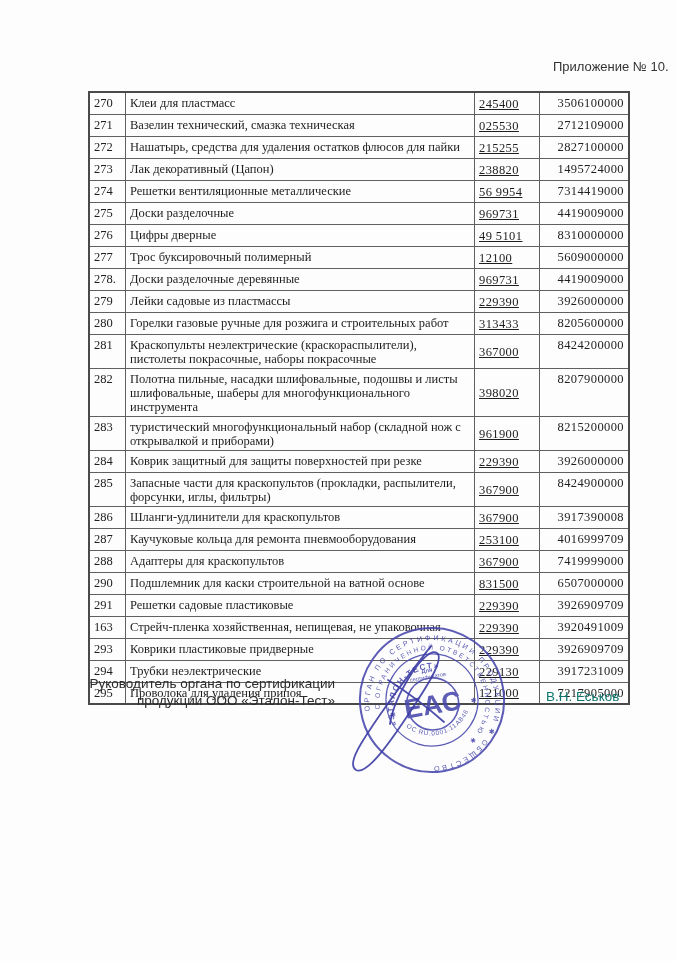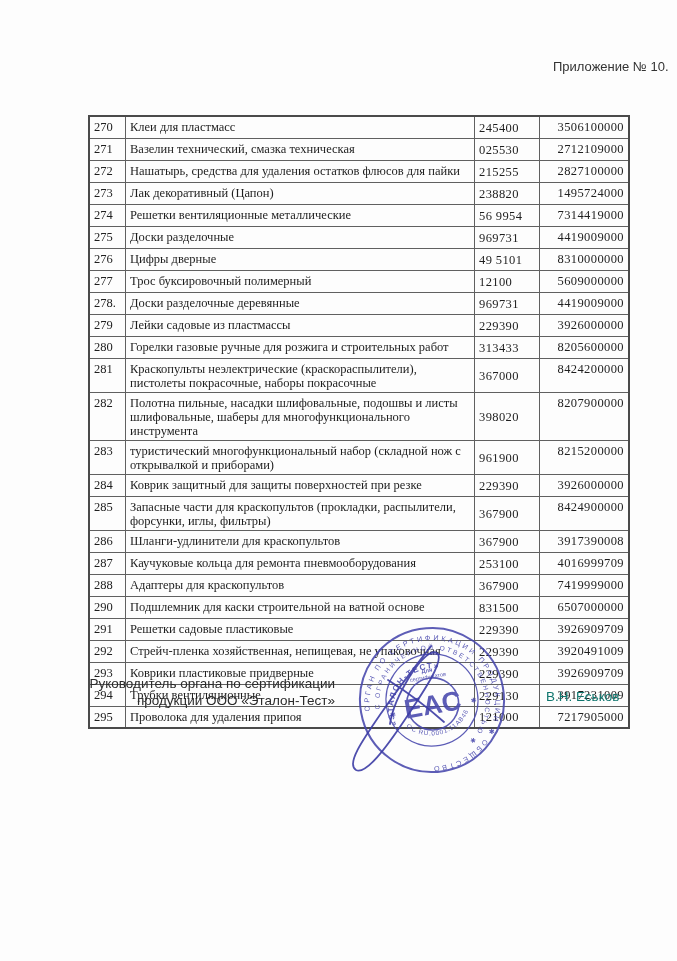--- a/index.html
+++ b/index.html
@@ -4,34 +4,34 @@
 <style>
   html,body{margin:0;padding:0;}
   body{
     width:677px;height:961px;position:relative;background:#fdfdfd;
     font-family:"Liberation Sans",sans-serif;overflow:hidden;
   }
   .annex{
     position:absolute;left:519px;top:59px;
     font:13px/16px "Liberation Sans",sans-serif;color:#333;margin-left:34px;
   }
-  .table-wrap{position:absolute;left:88px;top:91px;margin-top:24px;}
+  .table-wrap{position:absolute;left:88px;top:91px;}
   table.items{
     border-collapse:collapse;width:537px;table-layout:fixed;
     border:2px solid #4a4a4a;
   }
   table.items td{
     border:1px solid #606060;
     font:12.5px/14px "Liberation Serif","DejaVu Serif",serif;
     color:#1e1e1e;padding:3px 4px 2px;overflow:hidden;
   }
   table.items tr{height:22px;}
   td.num{width:27px;text-align:left;padding-left:5px;vertical-align:top;font-size:13px;}
   td.desc{width:340px;vertical-align:top;padding-left:7px;}
-  td.c1{width:56px;vertical-align:middle;padding-left:9px;letter-spacing:.4px;}
+  td.c1{width:56px;vertical-align:middle;padding-left:9px;letter-spacing:.4px;text-decoration:underline;}
   td.c2{width:80px;vertical-align:top;text-align:right;letter-spacing:.4px;}
   .sig-left{
     position:absolute;left:63px;top:675px;width:272px;text-align:right;
     font:13.5px/17px "Liberation Sans",sans-serif;color:#2b2b2b;
   }
   .sig-name{
     position:absolute;left:546px;top:689px;
     font:13.5px/16px "Liberation Sans",sans-serif;color:#0f766e;
   }
   .stamp{position:absolute;left:352px;top:620px;width:160px;height:160px;}
@@ -165,34 +165,34 @@
     <td class="c1">831500</td>
     <td class="c2">6507000000</td>
   </tr>
         <tr>
     <td class="num">291</td>
     <td class="desc">Решетки садовые пластиковые</td>
     <td class="c1">229390</td>
     <td class="c2">3926909709</td>
   </tr>
         <tr>
-    <td class="num">292</td>
+    <td class="num">163</td>
     <td class="desc">Стрейч-пленка хозяйственная, непищевая, не упаковочная</td>
     <td class="c1">229390</td>
     <td class="c2">3920491009</td>
   </tr>
         <tr>
     <td class="num">293</td>
     <td class="desc">Коврики пластиковые придверные</td>
     <td class="c1">229390</td>
     <td class="c2">3926909709</td>
   </tr>
         <tr>
     <td class="num">294</td>
-    <td class="desc">Трубки вентиляционные</td>
+    <td class="desc">Трубки неэлектрические</td>
     <td class="c1">229130</td>
     <td class="c2">3917231009</td>
   </tr>
         <tr>
     <td class="num">295</td>
     <td class="desc">Проволока для удаления припоя</td>
     <td class="c1">121000</td>
     <td class="c2">7217905000</td>
   </tr>
       </tbody>

